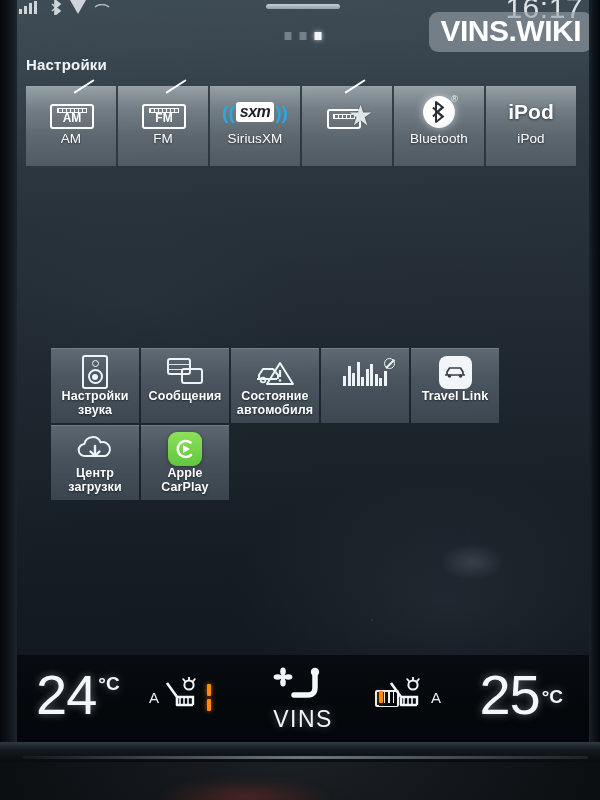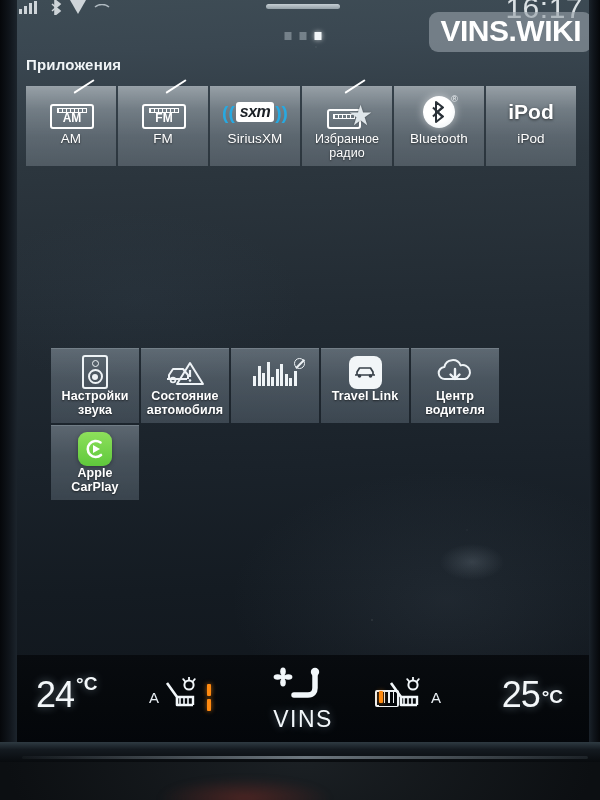--- a/index.html
+++ b/index.html
@@ -233,21 +233,21 @@
     background:linear-gradient(180deg,#080b0f 0%,#05080b 60%,#03060a 100%);
     display:flex; align-items:center;
   }
   #climate-inner{ position:relative; width:100%; height:100%; }
 
   .temp{
     position:absolute; top:14px;
     display:flex; align-items:flex-start;
     color:#f4f8fa; text-shadow:0 0 9px rgba(200,225,240,.45);
   }
-  .temp .num{ font-size:36px; line-height:52px; font-weight:400; letter-spacing:-1px; }
+  .temp .num{ font-size:56px; line-height:52px; font-weight:400; letter-spacing:-1px; }
   .temp .unit{ font-size:19px; font-weight:700; margin-top:4px; margin-left:2px; }
   #temp-left{ left:19px; }
   #temp-right{ right:26px;align-items:center; }
 
   .seatgrp{ position:absolute; top:22px; display:flex; align-items:center; gap:4px; }
   #seat-left{ left:132px; }
   #seat-right{ right:148px; }
   .auto-a{ font-size:15px; color:#e8eef2; font-weight:400; }
   .lvlbars{ display:flex; flex-direction:column; gap:3px; }
   .lvlbars i{ display:block; width:4px; height:12px; background:#ff8a10; border-radius:1px;
@@ -313,21 +313,21 @@
     <div id="watermark">
       <span>VINS.WIKI</span>
     </div>
 
     <div id="pagedots">
       <span class="pdot"></span>
       <span class="pdot"></span>
       <span class="pdot active"></span>
     </div>
 
-    <div id="apps-title">Приложения</div>
+    <div id="apps-title">Настройки</div>
 
     <div class="grid" id="grid-sources">
 
       <div class="tile">
         <div class="tile-icon">
           <div class="radio-ico">
             <div class="radio-ant"></div>
             <div class="radio-body">
                 <div class="radio-dial"></div>
               <div class="radio-txt">AM</div>
@@ -364,21 +364,20 @@
       <div class="tile">
         <div class="tile-icon">
           <div class="radio-ico" style="width:48px;">
             <div class="radio-ant" style="left:22px;"></div>
             <div class="radio-body" style="width:34px;height:20px;">
                 <div class="radio-dial" style="width:22px;margin-top:3px;"></div>
               </div>
             <span class="fav-star">★</span>
           </div>
         </div>
-        <div class="tile-label sm">Избранное радио</div>
       </div>
 
       <div class="tile">
         <div class="tile-icon">
           <div class="bt-badge">
             <svg width="14" height="22" viewBox="0 0 14 22">
               <path d="M4 1l7 5.5L4 12V1zm0 9l7 5.5L4 21V10z" fill="none" stroke="#2a3138" stroke-width="2" stroke-linejoin="round"></path>
               <path d="M1 6.5l9 9M1 15.5l9-9" stroke="#2a3138" stroke-width="2"></path>
             </svg>
             <span class="r-mark">®</span>
@@ -402,20 +401,29 @@
       <div class="tile">
         <div class="tile-icon">
           <div class="spk-ico">
               <span class="c1"></span>
               <span class="c2"></span>
             </div>
         </div>
         <div class="tile-label">Настройки звука</div>
       </div>
 
+      <div class="tile">
+        <div class="tile-icon">
+          <div class="msg-ico">
+              <span class="bub b1"></span>
+              <span class="bub b2"></span>
+            </div>
+        </div>
+        <div class="tile-label">Сообщения</div>
+      </div>
 
       <div class="tile">
         <div class="tile-icon">
           <svg width="42" height="30" viewBox="0 0 42 30">
             <path d="M3 22h20M5 22v-4l4-6h10l5 6v4" fill="none" stroke="#eef3f6" stroke-width="2" stroke-linejoin="round"></path>
             <circle cx="9" cy="23" r="2.4" fill="none" stroke="#eef3f6" stroke-width="1.8"></circle>
             <path d="M26 6l13 21H13z" fill="none" stroke="#eef3f6" stroke-width="2" stroke-linejoin="round"></path>
             <path d="M26 13v7" stroke="#eef3f6" stroke-width="2.2"></path>
             <circle cx="26" cy="23.5" r="1.3" fill="#eef3f6"></circle>
           </svg>
@@ -454,21 +462,21 @@
         <div class="tile-label">Travel Link</div>
       </div>
 
       <div class="tile">
         <div class="tile-icon">
           <svg width="40" height="28" viewBox="0 0 40 28">
             <path d="M10 21a6 6 0 01-.6-12 8.5 8.5 0 0116.2-1.6A6 6 0 0130 21H10z" fill="none" stroke="#eef3f6" stroke-width="2" stroke-linejoin="round"></path>
             <path d="M20 11v9M15.5 16.5L20 21l4.5-4.5" fill="none" stroke="#eef3f6" stroke-width="2.4" stroke-linecap="round" stroke-linejoin="round"></path>
           </svg>
         </div>
-        <div class="tile-label">Центр водителя</div>
+        <div class="tile-label">Центр загрузки</div>
       </div>
 
       <div class="tile">
         <div class="tile-icon">
           <div class="cp-ico">
             <svg width="22" height="22" viewBox="0 0 22 22">
               <path d="M16.5 4.5A8 8 0 1017 17" fill="none" stroke="#ffffff" stroke-width="2.6" stroke-linecap="round"></path>
               <path d="M9 7l7 4-7 4z" fill="#ffffff"></path>
             </svg>
           </div>

